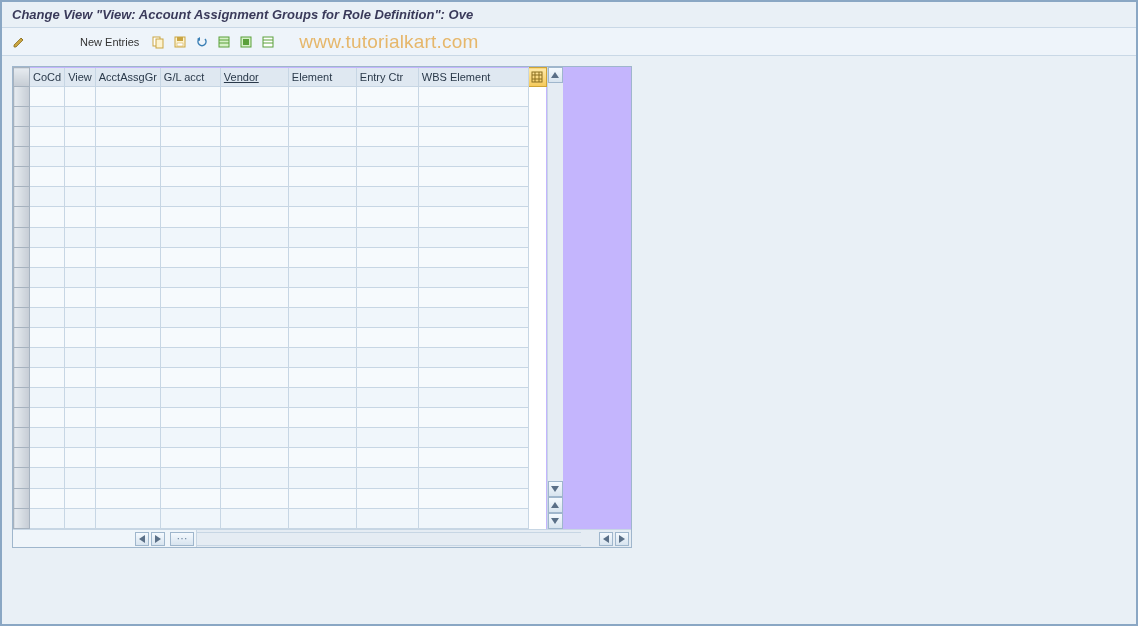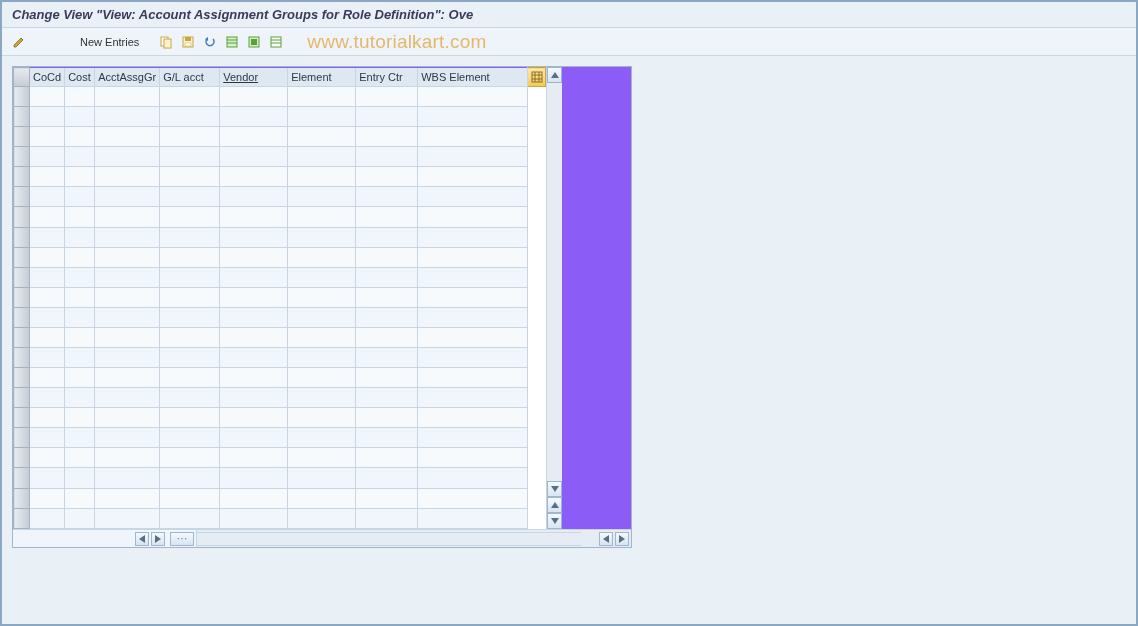--- a/index.html
+++ b/index.html
@@ -6,26 +6,26 @@
 body { font-family: Arial, sans-serif; font-size: 11px; background: #fff; color: #333; }
 
 .app-window { width: 1138px; height: 626px; border: 2px solid #8aa7c4; background: #e9f0f6; position: relative; }
 
 .title-bar { height: 26px; background: #e9f0f6; border-bottom: 1px solid #c9d8e6; display: flex; align-items: center; padding: 0 10px; }
 .title-bar span { font-weight: bold; font-style: italic; font-size: 13px; color: #3a3a5a; }
 
 .toolbar { height: 28px; background: #eef4fa; border-bottom: 1px solid #c9d8e6; display: flex; align-items: center; gap: 4px; padding: 0 8px; position: relative; }
 .tb-icon { width: 18px; height: 18px; display: inline-flex; align-items: center; justify-content: center; cursor: pointer; }
 .tb-icon svg { display: block; }
-.tb-label { font-size: 11px; color: #333; margin-right: 14px; cursor: pointer; padding-left: 48px; }
+.tb-label { font-size: 11px; color: #333; margin-right: 6px; cursor: pointer; padding-left: 48px; }
 .watermark { color: #e6b76b; font-size: 19px; margin-left: 18px; letter-spacing: 0.2px; font-family: Arial, sans-serif; }
 
 .content-area { padding: 10px; }
 
-.table-wrap { width: 620px; height: 482px; background: #8b5cf6; border: 1px solid #9fb6cc; display: flex; flex-direction: column; }
+.table-wrap { width: 620px; height: 482px; background: #c4b5fd; border: 1px solid #9fb6cc; display: flex; flex-direction: column; }
 .table-scroll { flex: 1; position: relative; display: flex; }
 .grid { border-collapse: collapse; table-layout: fixed; }
 .grid th, .grid td { border: 1px solid #c7d6e4; height: 19px; font-size: 11px; text-align: left; padding: 0 3px; font-weight: normal; }
 .grid th { background: #dfe8f1; color: #2a394a; border-top: none; }
 .grid th.row-sel, .grid td.row-sel { background: #c5ccd4; width: 16px; border: 1px solid #a6b2bf; }
 .grid th.row-sel { background: linear-gradient(to bottom, #e6ebf0, #c5ccd4); }
 .grid tbody tr td { background: #f6fafd; }
 .grid tbody tr:nth-child(even) td { background: #f0f6fb; }
 .grid tbody tr td.row-sel { background: linear-gradient(to right, #e6ebf0, #c5ccd4); }
 
@@ -115,21 +115,21 @@
   </div>
 
   <div class="content-area">
     <div class="table-wrap">
       <div class="table-scroll">
         <table class="grid">
           <thead>
             <tr id="header-row">
                 <th class="row-sel"></th>
                 <th style="width: 32px;">CoCd</th>
-                <th style="width: 30px;">Cost</th>
+                <th style="width: 30px;">View</th>
                 <th style="width: 62px; text-align: center;">AcctAssgGr</th>
                 <th style="width: 60px;">G/L acct</th>
                 <th style="width: 68px; text-decoration: underline;">Vendor</th>
                 <th style="width: 68px;">Element</th>
                 <th style="width: 62px;">Entry Ctr</th>
                 <th style="width: 110px;">WBS Element</th>
                 <th class="th-config">
                   <div class="th-config-inner">
                     <svg width="12" height="12" viewBox="0 0 12 12">
                       <rect x="1" y="1" width="10" height="10" fill="none" stroke="#8a6f20"></rect>

